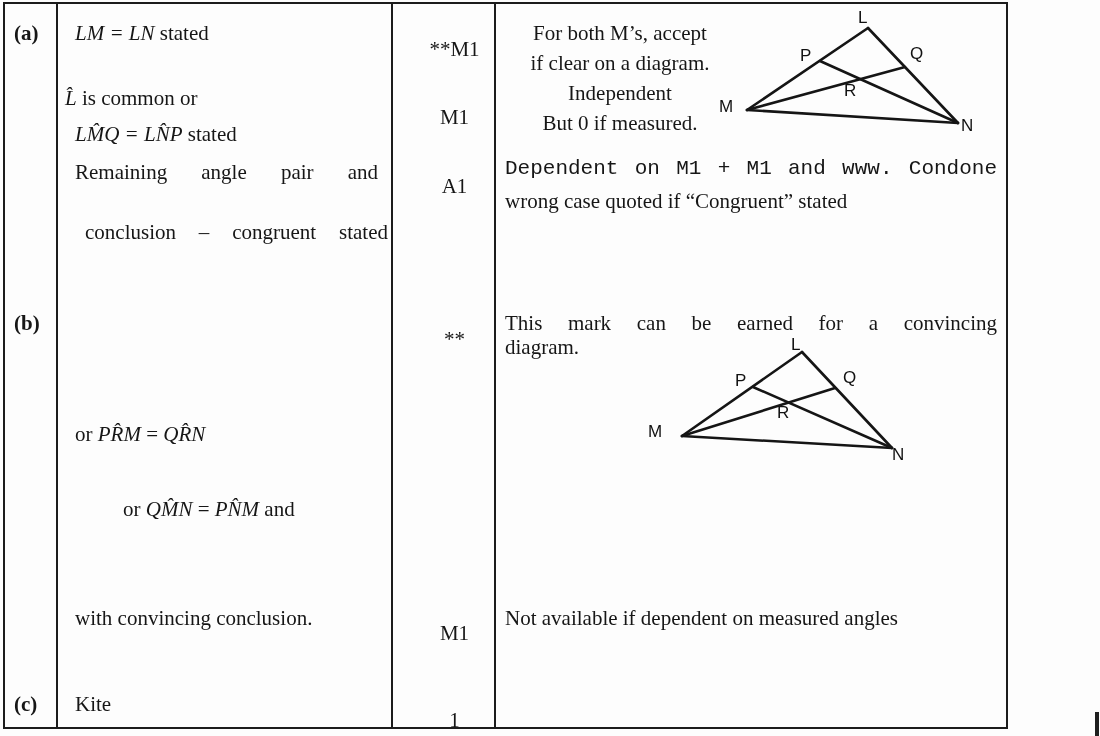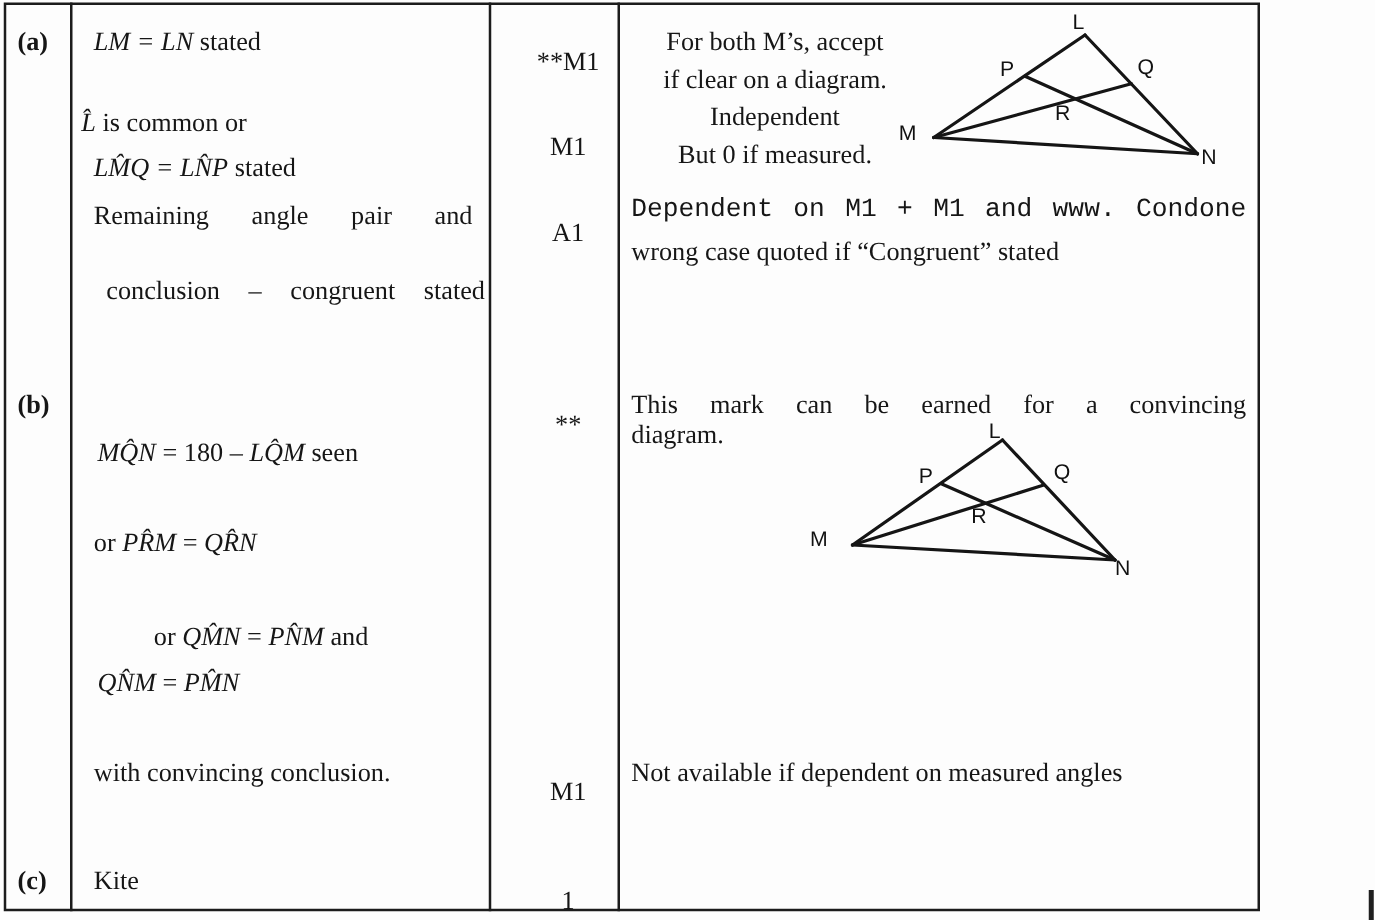--- a/index.html
+++ b/index.html
@@ -68,24 +68,22 @@
     <span class="dl" style="left:158px; top:3px;">L</span>
     <span class="dl" style="left:100px; top:41px;">P</span>
     <span class="dl" style="left:210px; top:39px;">Q</span>
     <span class="dl" style="left:144px; top:76px;">R</span>
     <span class="dl" style="left:19px;  top:92px;">M</span>
     <span class="dl" style="left:261px; top:111px;">N</span>
   </div>
 
   <div class="abs t part" style="left:14px; top:308px;">(b)</div>
 
-  <div class="abs t" style="left:78px; top:347px;"><span class="it">MQ̂N</span><span> = 180 – </span><span class="it">LQ̂M</span><span>  seen</span></div>
   <div class="abs t" style="left:75px; top:419px;"><span>or </span><span class="it">PR̂M</span><span> = </span><span class="it">QR̂N</span></div>
   <div class="abs t" style="left:75px; top:494px;margin-left:48px;"><span>or </span><span class="it">QM̂N</span><span> = </span><span class="it">PN̂M</span><span>  and</span></div>
-  <div class="abs t" style="left:78px; top:531px;"><span class="it">QN̂M</span><span> = </span><span class="it">PM̂N</span></div>
   <div class="abs t" style="left:75px; top:603px;">with convincing conclusion.</div>
 
   <div class="abs t marks" style="top:308px;">**</div>
   <div class="abs t marks" style="top:602px;">M1</div>
 
   <div class="abs t jl" style="left:505px; top:308px; width:492px;">This mark can be earned for a convincing</div>
   <div class="abs t" style="left:505px; top:332px;">diagram.</div>
   <div class="abs t" style="left:505px; top:603px;">Not available if dependent on measured angles</div>
 
   <div class="diag" style="left:640px; top:335px; width:280px; height:140px;">

